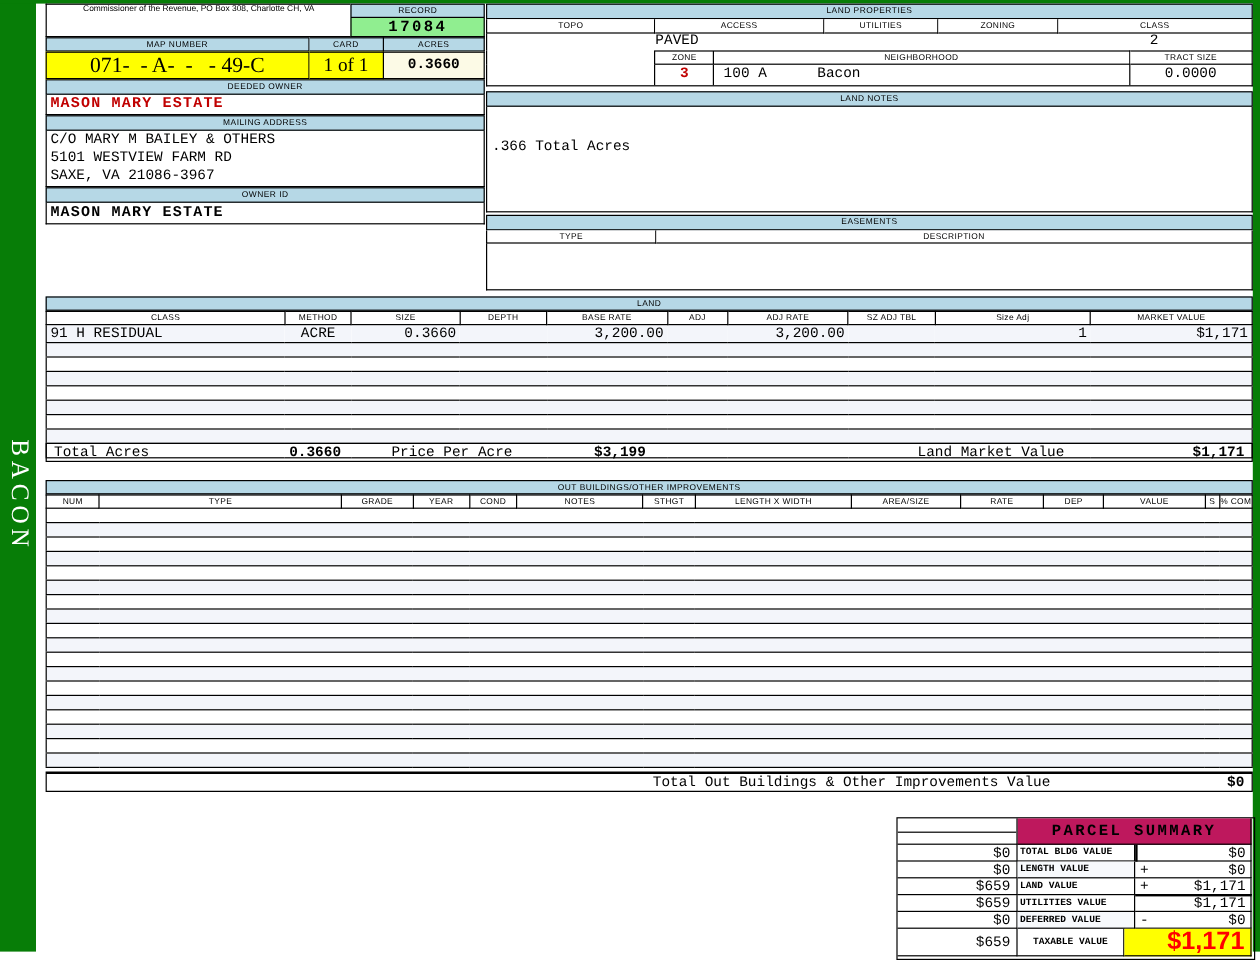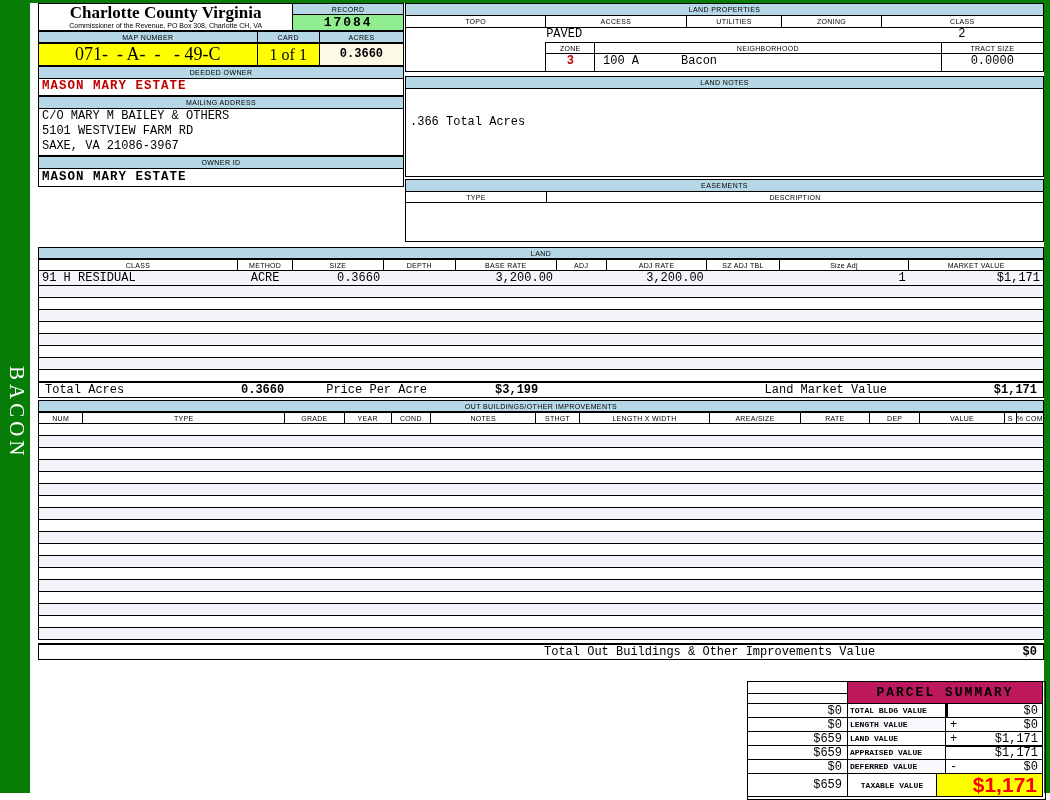--- a/index.html
+++ b/index.html
@@ -37,21 +37,20 @@
 <body>
 
 <div class="green" id="green-left"></div>
 <div class="green" id="green-top"></div>
 <div class="green" id="green-right"></div>
 <div class="abs serif vertical" style="left:3px;top:348px;width:26px;height:130px;color:#fff;font-size:21px;letter-spacing:4px;text-align:center;">BACON</div>
 
 <div class="abs" style="left:38px;top:3px;width:366px;">
   <div class="row" style="height:28px;">
     <div style="width:254px;border:1px solid #000;border-right:none;text-align:center;overflow:hidden;">
-      <div class="serif b" style="font-size:17px;line-height:18px;">Charlotte County Virginia</div>
       <div style="font-size:7px;line-height:8px;white-space:nowrap;">Commissioner of the Revenue, PO  Box 308, Charlotte CH, VA</div>
     </div>
     <div style="width:112px;display:flex;flex-direction:column;">
       <div class="bar" style="height:12px;">RECORD</div>
       <div class="mono b c" style="height:16px;background:#90ee90;border:1px solid #000;border-top:none;font-size:13px;letter-spacing:2px;line-height:15px;">17084</div>
     </div>
   </div>
   <div class="row" style="height:12px;">
     <div class="bar" style="width:220px;">MAP NUMBER</div>
     <div class="bar" style="width:62px;border-left:none;">CARD</div>
@@ -180,21 +179,21 @@
         <tr class="lt" style="height: 12px;">
           <td colspan="10"></td>
         </tr>
         <tr style="height: 12px;">
           <td colspan="10"></td>
         </tr>
       </tbody>
   </table>
 </div>
 
-<div class="abs mono row" style="left:38px;top:382px;width:1006px;height:16px;border:1px solid #000;font-size:12px;align-items:center;box-sizing:border-box;">
+<div class="abs mono row" style="left:38px;top:369px;width:1006px;height:16px;border:1px solid #000;font-size:12px;align-items:center;box-sizing:border-box;">
   <span style="padding-left:6px;">Total Acres</span>
   <span class="b r" style="width:160px;">0.3660</span>
   <span style="padding-left:42px;">Price Per Acre</span>
   <span class="b" style="padding-left:68px;">$3,199</span>
   <span style="margin-left:auto;">Land Market Value</span>
   <span class="b r" style="width:150px;padding-right:6px;">$1,171</span>
 </div>
 
 <div class="abs" style="left:38px;top:400px;width:1006px;">
   <div class="bar" style="height:10px;">OUT BUILDINGS/OTHER IMPROVEMENTS</div>
@@ -318,21 +317,21 @@
   </div>
 
   <div class="sum-cell mono sum-prev">$659</div>
   <div class="sum-cell mono sum-label">LAND VALUE</div>
   <div class="sum-cell mono sum-val">
     <span>+</span>
     <span>$1,171</span>
   </div>
 
   <div class="sum-cell mono sum-prev">$659</div>
-  <div class="sum-cell mono sum-label">APPRAISED VALUE</div>
+  <div class="sum-cell mono sum-label">UTILITIES VALUE</div>
   <div class="sum-cell mono sum-val" style="border-top:2px solid #000;margin-top:-1px;justify-content:flex-end;">
     <span>$1,171</span>
   </div>
 
   <div class="sum-cell mono sum-prev">$0</div>
   <div class="sum-cell mono sum-label" style="background:#f7f9fc;">DEFERRED VALUE</div>
   <div class="sum-cell mono sum-val">
     <span>-</span>
     <span>$0</span>
   </div>

